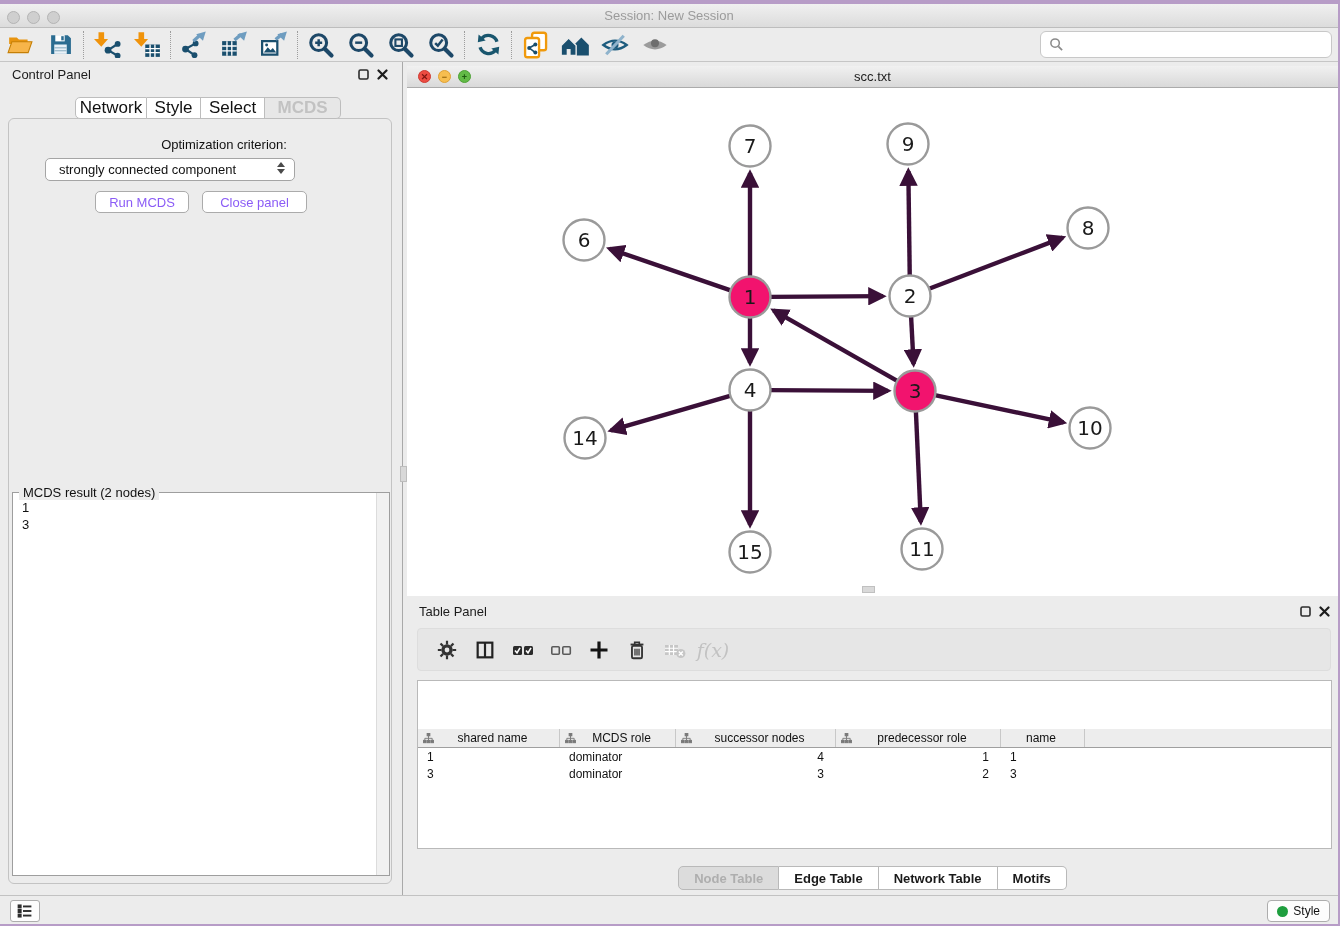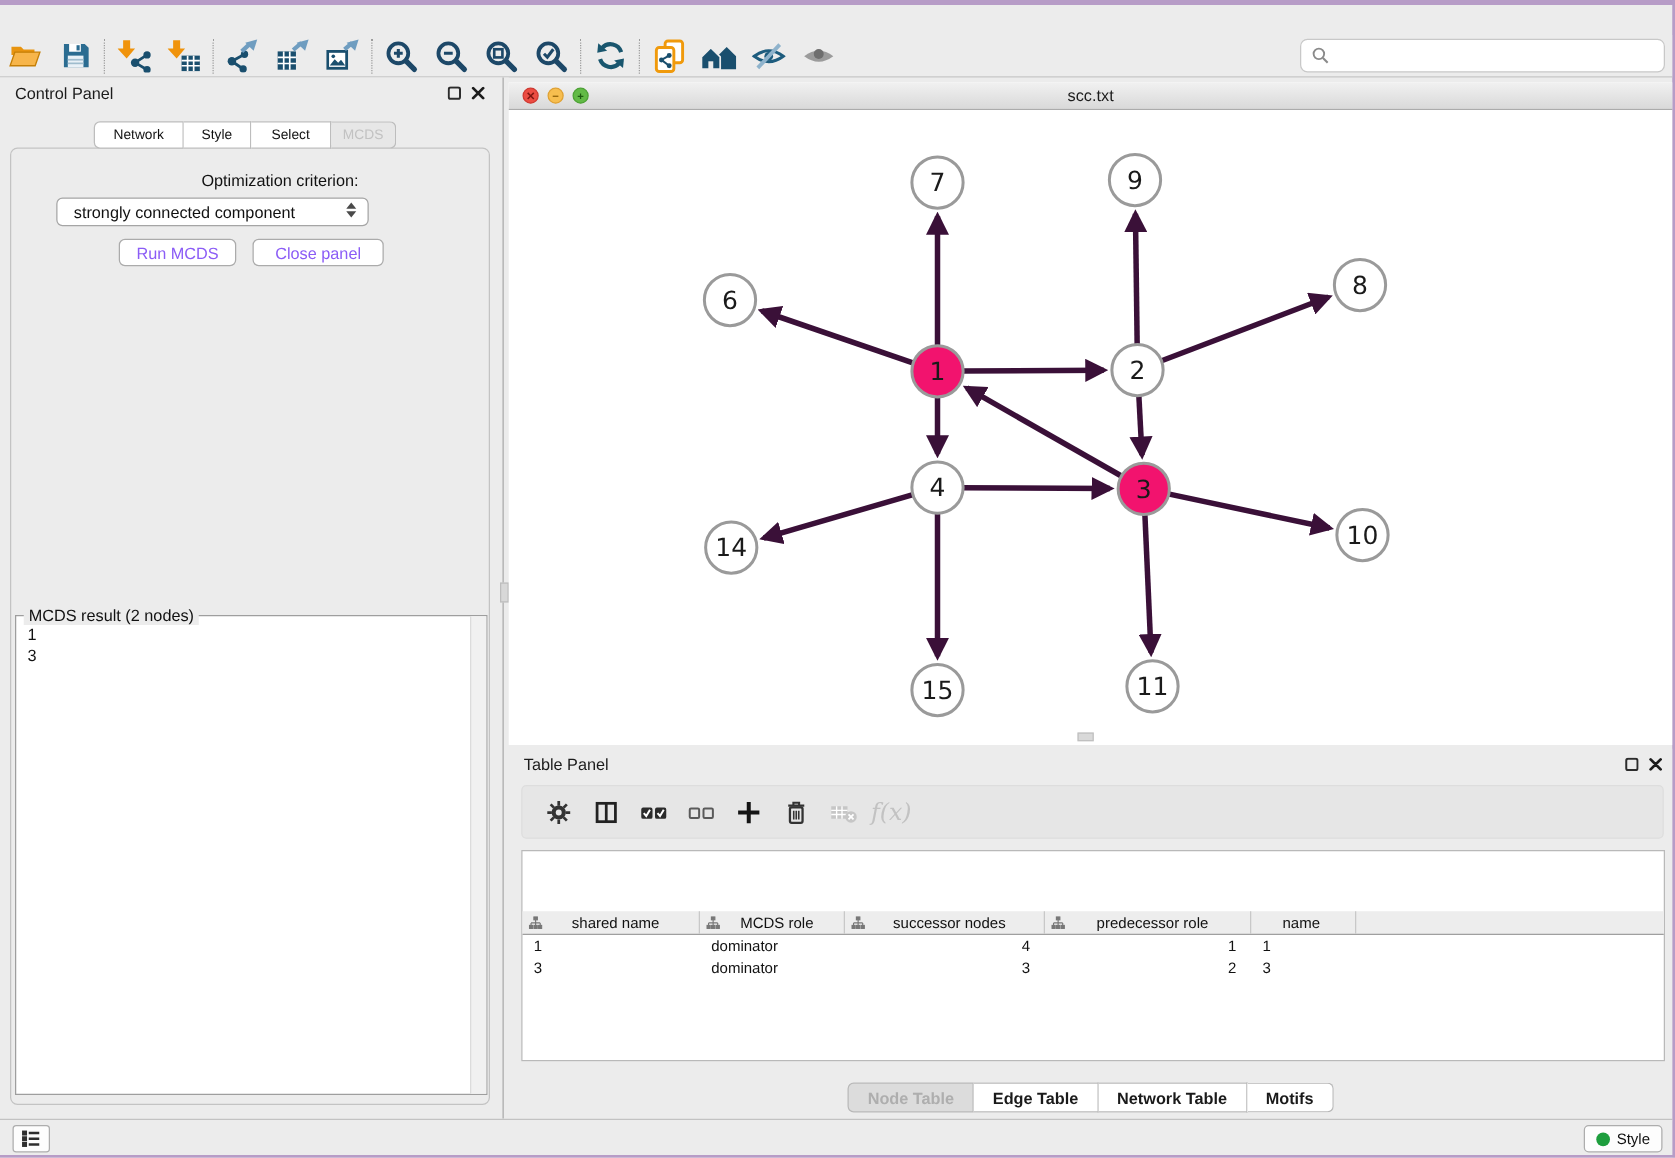--- a/index.html
+++ b/index.html
@@ -28,21 +28,21 @@
   
   .cpanel { position:absolute; left:0; top:58px; width:400px; height:833px; background:#ececec; }
   .panel-head { position:absolute; left:0; top:0; width:100%; height:24px; }
   .panel-title { position:absolute; left:12px; top:5px; font-size:13px; color:#1c1c1c; }
   .ph-float { position:absolute; top:7px; }
   .ph-close { position:absolute; top:7px; }
   .cp-box { position:absolute; left:8px; top:56px; width:384px; height:766px;
     border:1px solid #c3c3c3; border-radius:6px; background:#ececec; }
   .tabrow { position:absolute; left:75px; top:35px; height:22px; display:flex; }
   .tab { height:22px; background:#fff; border:1px solid #bdbdbd; border-left:none;
-    font-size:11px; color:#111; display:flex; align-items:center; justify-content:center; }
+    font-size:17px; color:#111; display:flex; align-items:center; justify-content:center; }
   .tab:first-child { border-left:1px solid #bdbdbd; border-radius:5px 0 0 5px; }
   .tab:last-child { border-radius:0 5px 5px 0; }
   .tab.sel { background:#e7e7e7; color:#c2c2c2; }
   .opt-label { position:absolute; left:0; top:75px; width:400px; text-align:center; font-size:13px; color:#111;padding-left:48px; }
   .cp-select { position:absolute; left:45px; top:96px; width:250px; height:23px; background:#fff;
     border:1px solid #a5a5a5; border-radius:5px; display:flex; align-items:center; font-size:13px; color:#111;
     padding-left:13px; }
   .stepper { position:absolute; right:9px; top:3px; display:flex; flex-direction:column; align-items:center; gap:2px; }
   .tri-up { width:0; height:0; border-left:4px solid transparent; border-right:4px solid transparent; border-bottom:5px solid #4a4a4a; }
   .tri-dn { width:0; height:0; border-left:4px solid transparent; border-right:4px solid transparent; border-top:5px solid #4a4a4a; }
@@ -103,20 +103,26 @@
   .mem-dot { width:11px; height:11px; border-radius:50%; background:#1e9e3e; }
   .edge-strip-top { position:absolute; left:0; top:0; width:1340px; height:4px; background:#b79cc7; }
   .edge-strip-right { position:absolute; right:0; top:0; width:2px; height:926px; background:#b79cc7; }
   .edge-strip-bottom { position:absolute; left:0; top:924px; width:1340px; height:2px; background:#b79cc7; }
 </style>
 </head>
 <body>
 
 <div class="window">
 
+  <div class="titlebar">
+    <div class="tl-dot" style="left:7px;"></div>
+    <div class="tl-dot" style="left:27px;"></div>
+    <div class="tl-dot" style="left:47px;"></div>
+    <div class="title-text">Session: New Session</div>
+  </div>
 
   <div class="toolbar">
     <div class="tbtn">
       <svg width="26" height="26" viewBox="0 0 24 24">
         <path d="M2 5 h7 l2 2 h8 v4 H2 z" fill="#e8940f"></path>
         <path d="M4.5 9 h18.5 l-3.5 10 H1 z" fill="#f7b54a" stroke="#c57f06" stroke-width="1"></path>
       </svg>
     </div>
     <div class="tbtn">
       <svg width="25" height="25" viewBox="0 0 24 24">
@@ -259,21 +265,21 @@
       </svg>
       <svg class="ph-close" style="left:377px;" width="11" height="11" viewBox="0 0 11 11">
         <path d="M1.5 1.5 L9.5 9.5 M9.5 1.5 L1.5 9.5" stroke="#1c1c1c" stroke-width="2.2" stroke-linecap="round"></path>
       </svg>
     </div>
     <div class="cp-box"></div>
     <div class="tabrow">
       <div class="tab" style="width:72px;">Network</div>
       <div class="tab" style="width:54px;">Style</div>
       <div class="tab" style="width:64px;">Select</div>
-      <div class="tab sel" style="width:52px;">MCDS</div>
+      <div class="tab sel" style="width:76px;font-weight:bold;">MCDS</div>
     </div>
     <div class="opt-label">Optimization criterion:</div>
     <div class="cp-select">
       <span>strongly connected component</span>
       <span class="stepper">
         <span class="tri-up"></span>
           <span class="tri-dn"></span>
       </span>
     </div>
     <div class="cp-btn" style="left:95px; width:94px;">Run MCDS</div>

